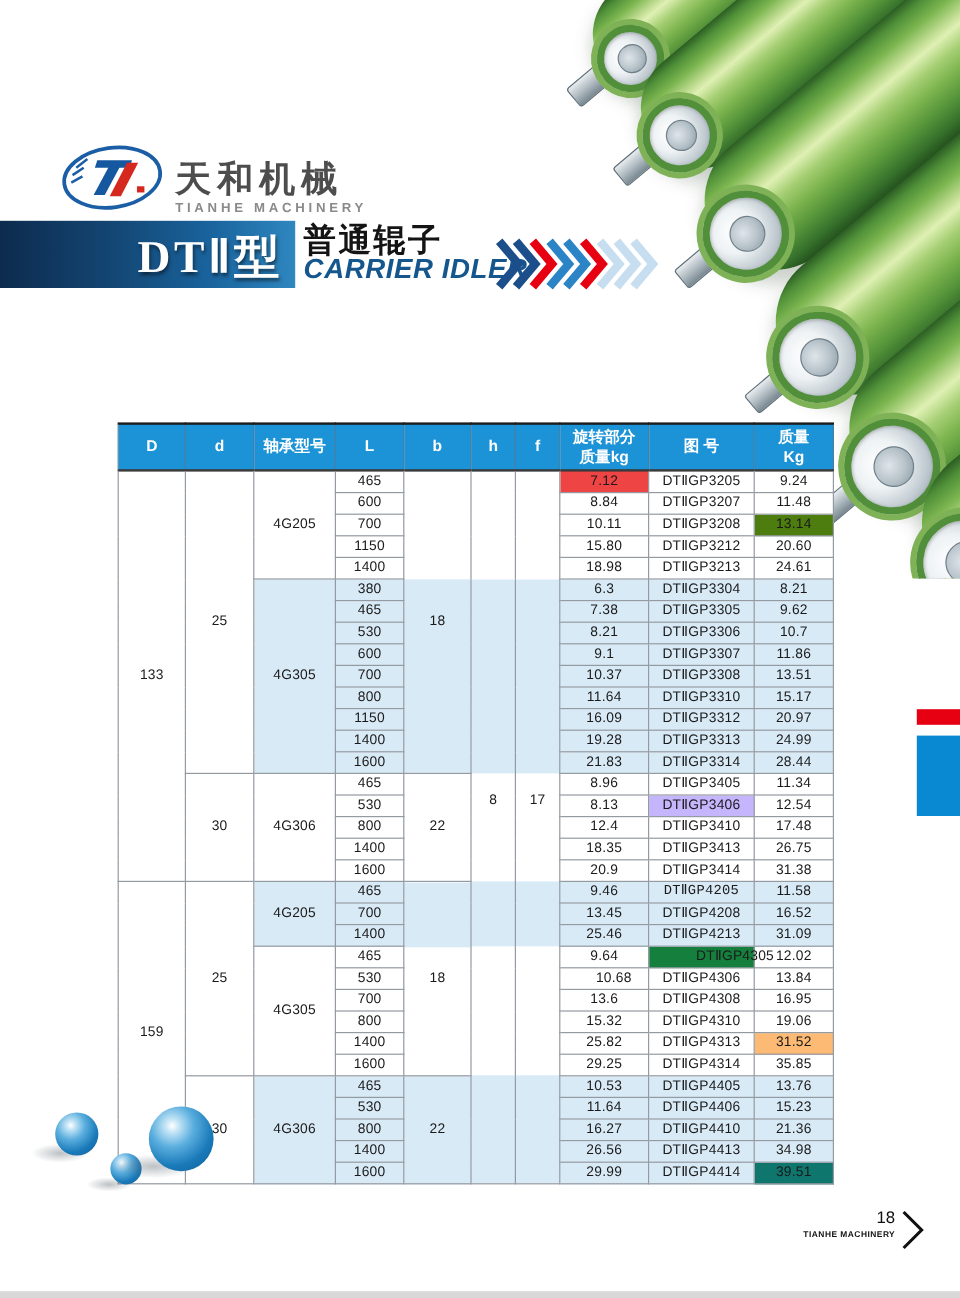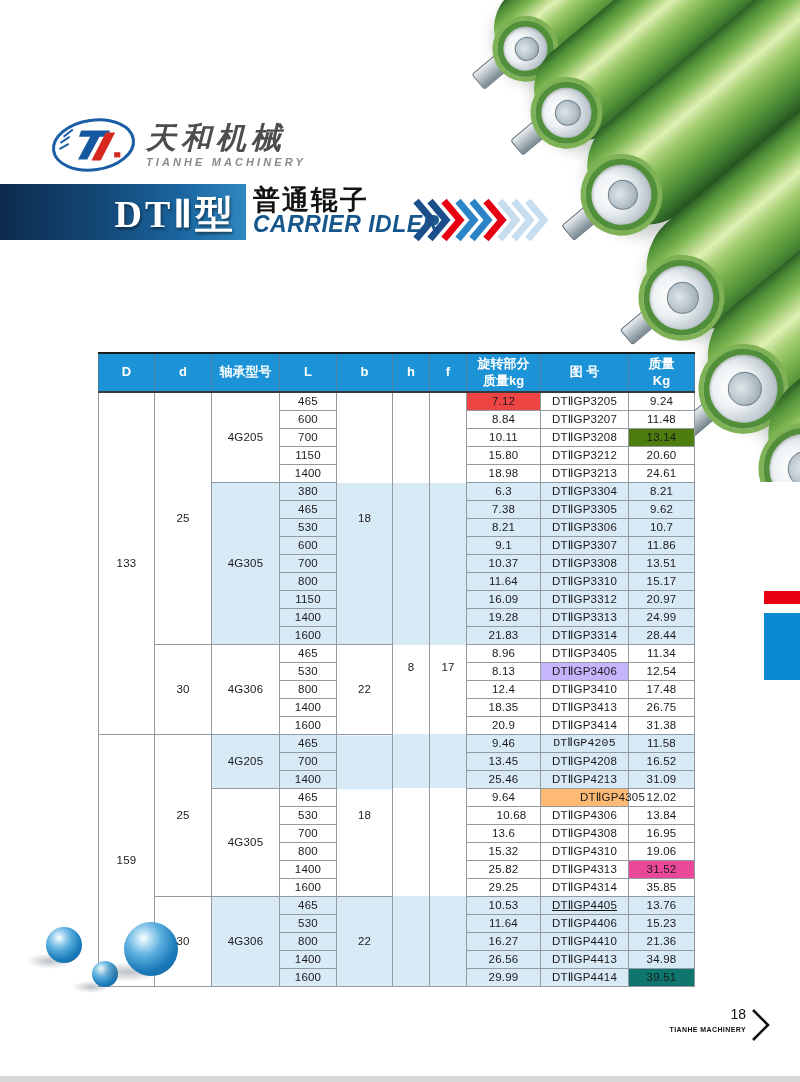--- a/index.html
+++ b/index.html
@@ -17,21 +17,21 @@
   .roller .shaft{position:absolute;left:calc(var(--cap) / -2 - 30px);top:-9px;width:48px;height:18px;
     border-radius:3px;background:linear-gradient(180deg,#e8ecef,#aeb9c0 52%,#78878f);border:1px solid #5f6f79;}
   .roller .cap{position:absolute;left:calc(var(--cap) / -2);top:calc(var(--cap) / -2);
     width:var(--cap);height:var(--cap);border-radius:50%;
     background:radial-gradient(circle at 40% 38%,#ffffff 0%,#eef2f4 35%,#c2ccd2 65%,#93a2ab 100%);
     border:6px solid #518f3b;box-shadow:0 0 0 5px #7fb257,inset 0 1px 3px rgba(0,0,0,.25);}
   .roller .hub{position:absolute;left:26%;top:26%;width:48%;height:48%;border-radius:50%;
     background:radial-gradient(circle at 42% 40%,#dfe6ea 0%,#b4c0c7 55%,#84949d 100%);border:1px solid #70808a;}
 
   
-  .brand{position:absolute;left:50px;top:110px;height:70px;display:flex;align-items:center;font-style:italic;}
+  .brand{position:absolute;left:50px;top:110px;height:70px;display:flex;align-items:flex-end;}
   .logo{width:88px;height:64px;}
   .brand-text{margin-left:8px;}
   .brand-cn{font-size:30px;font-weight:bold;color:#4d4d4d;letter-spacing:5px;line-height:1.05;}
   .brand-en{font-size:11px;font-weight:bold;color:#8a8a8a;letter-spacing:3.1px;margin-top:3px;}
 
   
   .banner{position:absolute;left:0;top:184px;width:246px;height:56px;
     background:linear-gradient(90deg,#0d2b4e 0%,#134673 38%,#1a649e 72%,#2f87bf 100%);}
   .model{position:absolute;right:10px;top:5px;font-family:"Liberation Serif",serif;font-size:38px;
     font-weight:bold;color:#ffffff;letter-spacing:3px;text-shadow:1px 2px 3px rgba(0,0,0,.5);white-space:nowrap;}
@@ -324,21 +324,21 @@
         <tr>
           <td style="background: rgb(217, 234, 247);">1400</td>
           <td style="background: rgb(217, 234, 247);">25.46</td>
           <td style="background: rgb(217, 234, 247);">DTⅡGP4213</td>
           <td style="background: rgb(217, 234, 247);">31.09</td>
         </tr>
         <tr>
           <td rowspan="6" style="background: rgb(255, 255, 255);"><span>4G305</span></td>
           <td style="background: rgb(255, 255, 255);">465</td>
           <td style="background: rgb(255, 255, 255);">9.64</td>
-          <td style="background: #fdba74; padding-left: 39px;">DTⅡGP4305</td>
+          <td style="background: #15803d; padding-left: 39px;">DTⅡGP4305</td>
           <td style="background: rgb(255, 255, 255);">12.02</td>
         </tr>
         <tr>
           <td style="background: rgb(255, 255, 255);">530</td>
           <td style="background: rgb(255, 255, 255); padding-left: 16px;">10.68</td>
           <td style="background: rgb(255, 255, 255);">DTⅡGP4306</td>
           <td style="background: rgb(255, 255, 255);">13.84</td>
         </tr>
         <tr>
           <td style="background: rgb(255, 255, 255);">700</td>
@@ -349,35 +349,35 @@
         <tr>
           <td style="background: rgb(255, 255, 255);">800</td>
           <td style="background: rgb(255, 255, 255);">15.32</td>
           <td style="background: rgb(255, 255, 255);">DTⅡGP4310</td>
           <td style="background: rgb(255, 255, 255);">19.06</td>
         </tr>
         <tr>
           <td style="background: rgb(255, 255, 255);">1400</td>
           <td style="background: rgb(255, 255, 255);">25.82</td>
           <td style="background: rgb(255, 255, 255);">DTⅡGP4313</td>
-          <td style="background: #ec4899;">31.52</td>
+          <td style="background: #fdba74;">31.52</td>
         </tr>
         <tr>
           <td style="background: rgb(255, 255, 255);">1600</td>
           <td style="background: rgb(255, 255, 255);">29.25</td>
           <td style="background: rgb(255, 255, 255);">DTⅡGP4314</td>
           <td style="background: rgb(255, 255, 255);">35.85</td>
         </tr>
         <tr>
           <td rowspan="5" style="background: rgb(255, 255, 255);"><span>30</span></td>
           <td rowspan="5" style="background: rgb(217, 234, 247);"><span>4G306</span></td>
           <td style="background: rgb(217, 234, 247);">465</td>
           <td rowspan="5" style="background: rgb(217, 234, 247);"><span>22</span></td>
           <td style="background: rgb(217, 234, 247);">10.53</td>
-          <td style="background: rgb(217, 234, 247); text-decoration: underline;">DTⅡGP4405</td>
+          <td style="background: rgb(217, 234, 247);">DTⅡGP4405</td>
           <td style="background: rgb(217, 234, 247);">13.76</td>
         </tr>
         <tr>
           <td style="background: rgb(217, 234, 247);">530</td>
           <td style="background: rgb(217, 234, 247);">11.64</td>
           <td style="background: rgb(217, 234, 247);">DTⅡGP4406</td>
           <td style="background: rgb(217, 234, 247);">15.23</td>
         </tr>
         <tr>
           <td style="background: rgb(217, 234, 247);">800</td>

